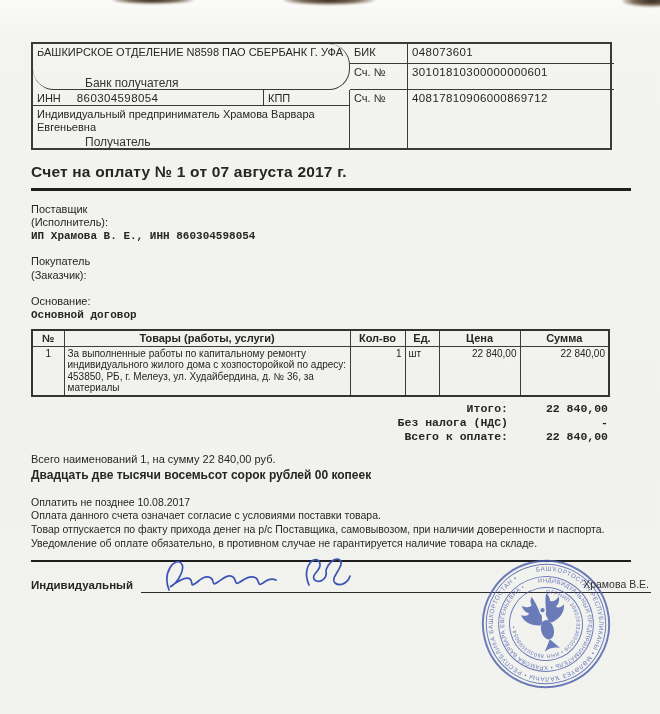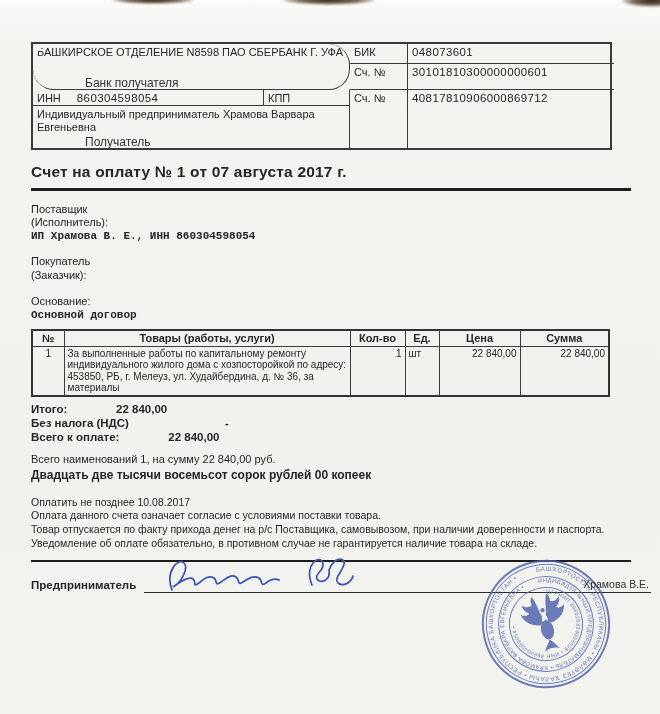--- a/index.html
+++ b/index.html
@@ -61,21 +61,21 @@
   table.items th,table.items td{border:1px solid #3d3d3d;box-sizing:border-box;}
   table.items{border:2px solid #333;}
   table.items th{font-size:11px;font-weight:bold;height:16px;padding:0 2px;text-align:center;}
   table.items td{font-size:10px;line-height:11.5px;vertical-align:top;padding:1px 3px;height:47px;}
   td.cell-num{text-align:center;}
   td.cell-qty,td.cell-price,td.cell-sum{text-align:right;}
   td.cell-unit{text-align:left;}
 
   
   .totals{width:577px;margin-top:5px;font-size:11.5px;font-weight:bold;}
-  .totals-row{display:flex;justify-content:flex-start;line-height:14px;}
+  .totals-row{display:flex;justify-content:flex-end;line-height:14px;font-family:Liberation Mono, monospace;}
   .totals-label{text-align:right;}
   .totals-value{width:100px;text-align:right;}
 
   
   .items-line{margin-top:9px;font-size:11px;}
   .amount-words{margin-top:3px;font-size:12px;font-weight:bold;}
 
   
   .conditions{margin-top:14px;font-size:10.5px;line-height:13.8px;width:584px;}
 
@@ -198,21 +198,21 @@
     <div class="conditions">
       <div>Оплатить не позднее 10.08.2017</div>
       <div>Оплата данного счета означает согласие с условиями поставки товара.</div>
       <div>Товар отпускается по факту прихода денег на р/с Поставщика, самовывозом, при наличии доверенности и паспорта.</div>
       <div>Уведомление об оплате обязательно, в противном случае не гарантируется наличие товара на складе.</div>
     </div>
 
     <div class="rule rule2"></div>
 
     <div class="sig-row">
-      <div class="sig-role">Предприниматель</div>
+      <div class="sig-role">Индивидуальный</div>
       <div class="sig-line">
         <svg class="sig-hand" width="230" height="48" viewBox="0 0 230 48">
           <g fill="none" stroke="#3c53b4" stroke-width="1.7" stroke-linecap="round">
             <path d="M10 38 C3 20 16 5 22 11 C27 16 19 31 11 35 C19 29 27 24 31 27 C35 30 30 36 37 31 C43 26 47 23 52 26 C56 29 52 35 59 30 C65 26 69 22 74 25 C78 28 75 34 81 30 C87 26 92 23 97 26 C101 29 98 35 104 31 C109 27 113 26 117 28"></path>
             <path d="M150 33 C141 12 159 1 161 12 C162 19 152 22 155 27 C158 32 169 29 167 18 C173 3 186 5 181 15 C178 22 172 27 176 31 C181 35 189 31 191 24"></path>
           </g>
         </svg>
         <span class="sig-printed">Храмова В.Е.</span>
       </div>
     </div>

